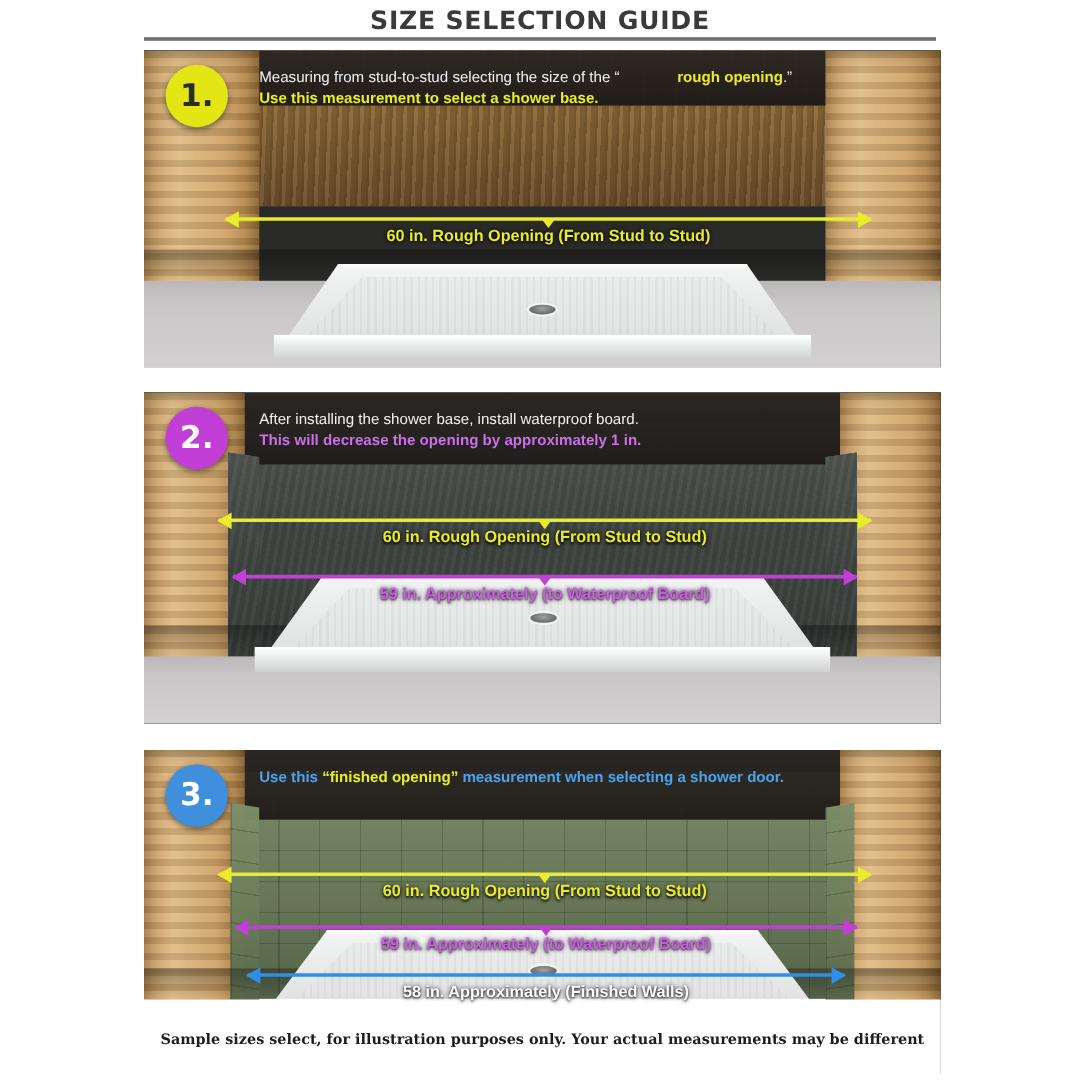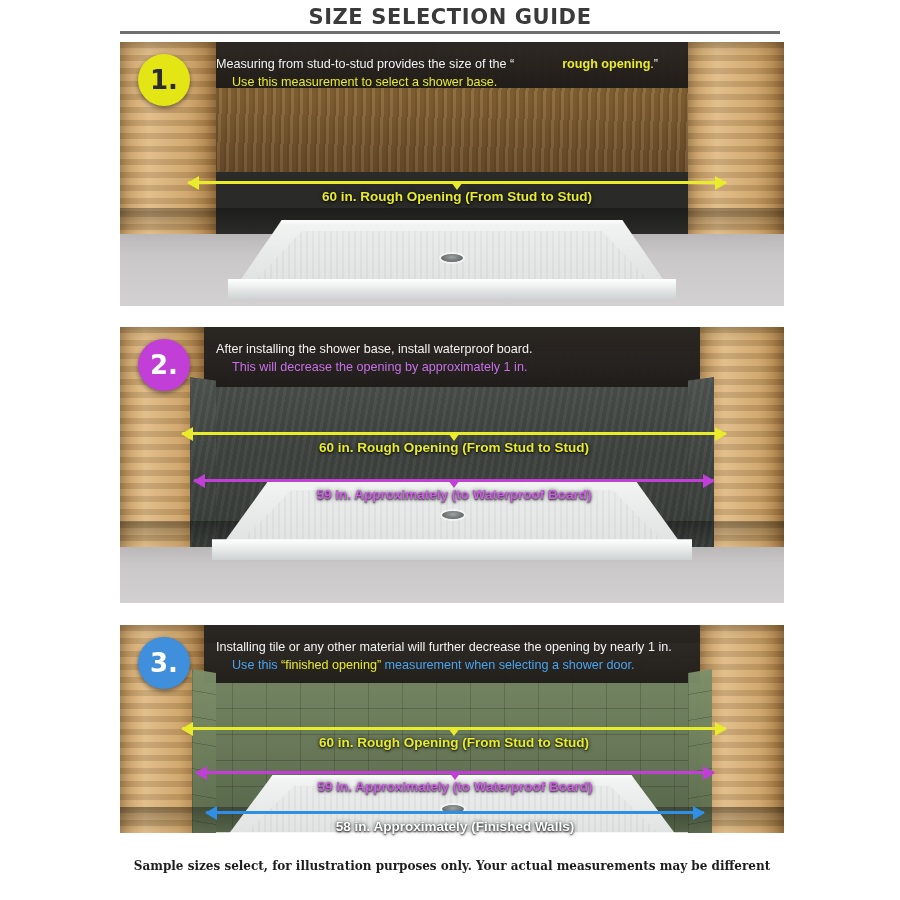--- a/index.html
+++ b/index.html
@@ -151,23 +151,22 @@
   }
   .badge.purple, .badge.blue { color: #ffffff; }
   .line1 {
     font-size: 12.6px;
     line-height: 1.35;
     color: #f2f2f2;
   }
   .line2 {
     font-size: 12.6px;
     line-height: 1.35;
-    font-weight: normal;
+    font-weight: bold;
     margin-top: 1px;
-    padding-left: 16px;
   }
   .hl { font-weight: bold; }
 
   
   .dim {
     position: absolute;
     height: 0;
   }
   .dim .bar {
     position: absolute;
@@ -245,21 +244,21 @@
         <div class="pan-front"></div>
         <div class="drain" style="left:213px; top:34px;"></div>
       </div>
     </div>
 
     <div class="callout">
       <div class="badge" style="left:18px; top:12px; background:#e3e514;">
         <span>1.</span>
       </div>
       <div class="line1">
-        <span>Measuring from stud-to-stud provides the size of the “</span><span class="hl" style="color:#e8ec2a;margin-left:48px;">rough opening</span><span>.”</span>
+        <span>Measuring from stud-to-stud selecting the size of the “</span><span class="hl" style="color:#e8ec2a;margin-left:48px;">rough opening</span><span>.”</span>
       </div>
       <div class="line2" style="color:#e8ec2a;">Use this measurement to select a shower base.</div>
     </div>
 
     <div class="dim" style="left:68px; right:58px; top:139px;">
       <div class="bar" style="background:#e8ec2a;"></div>
       <div class="cap l" style="border-right:12px solid #e8ec2a;"></div>
       <div class="cap r" style="border-left:12px solid #e8ec2a;"></div>
       <div class="tick" style="border-top:8px solid #e8ec2a;"></div>
       <div class="dim-label" style="color:#e8ec2a;">60 in. Rough Opening (From Stud to Stud)</div>
@@ -338,21 +337,20 @@
         <div class="drain" style="left:226px; top:30px;"></div>
       </div>
 
       <div style="position:absolute;left:0;right:0;bottom:0;height:62px;background:#ffffff;"></div>
     </div>
 
     <div class="callout">
       <div class="badge blue" style="left:18px; top:12px; background:#3f8fdc;">
         <span>3.</span>
       </div>
-      <div class="line1">Installing tile or any other material will further decrease the opening by nearly 1 in.</div>
       <div class="line2" style="color:#4aa3ef;">
         <span>Use this </span><span style="color:#e8ec2a;">“finished opening”</span><span> measurement when selecting a shower door.</span>
       </div>
     </div>
 
     <div class="dim" style="left:62px; right:58px; top:102px;">
       <div class="bar" style="background:#e8ec2a;"></div>
       <div class="cap l" style="border-right:12px solid #e8ec2a;"></div>
       <div class="cap r" style="border-left:12px solid #e8ec2a;"></div>
       <div class="tick" style="border-top:8px solid #e8ec2a;"></div>

